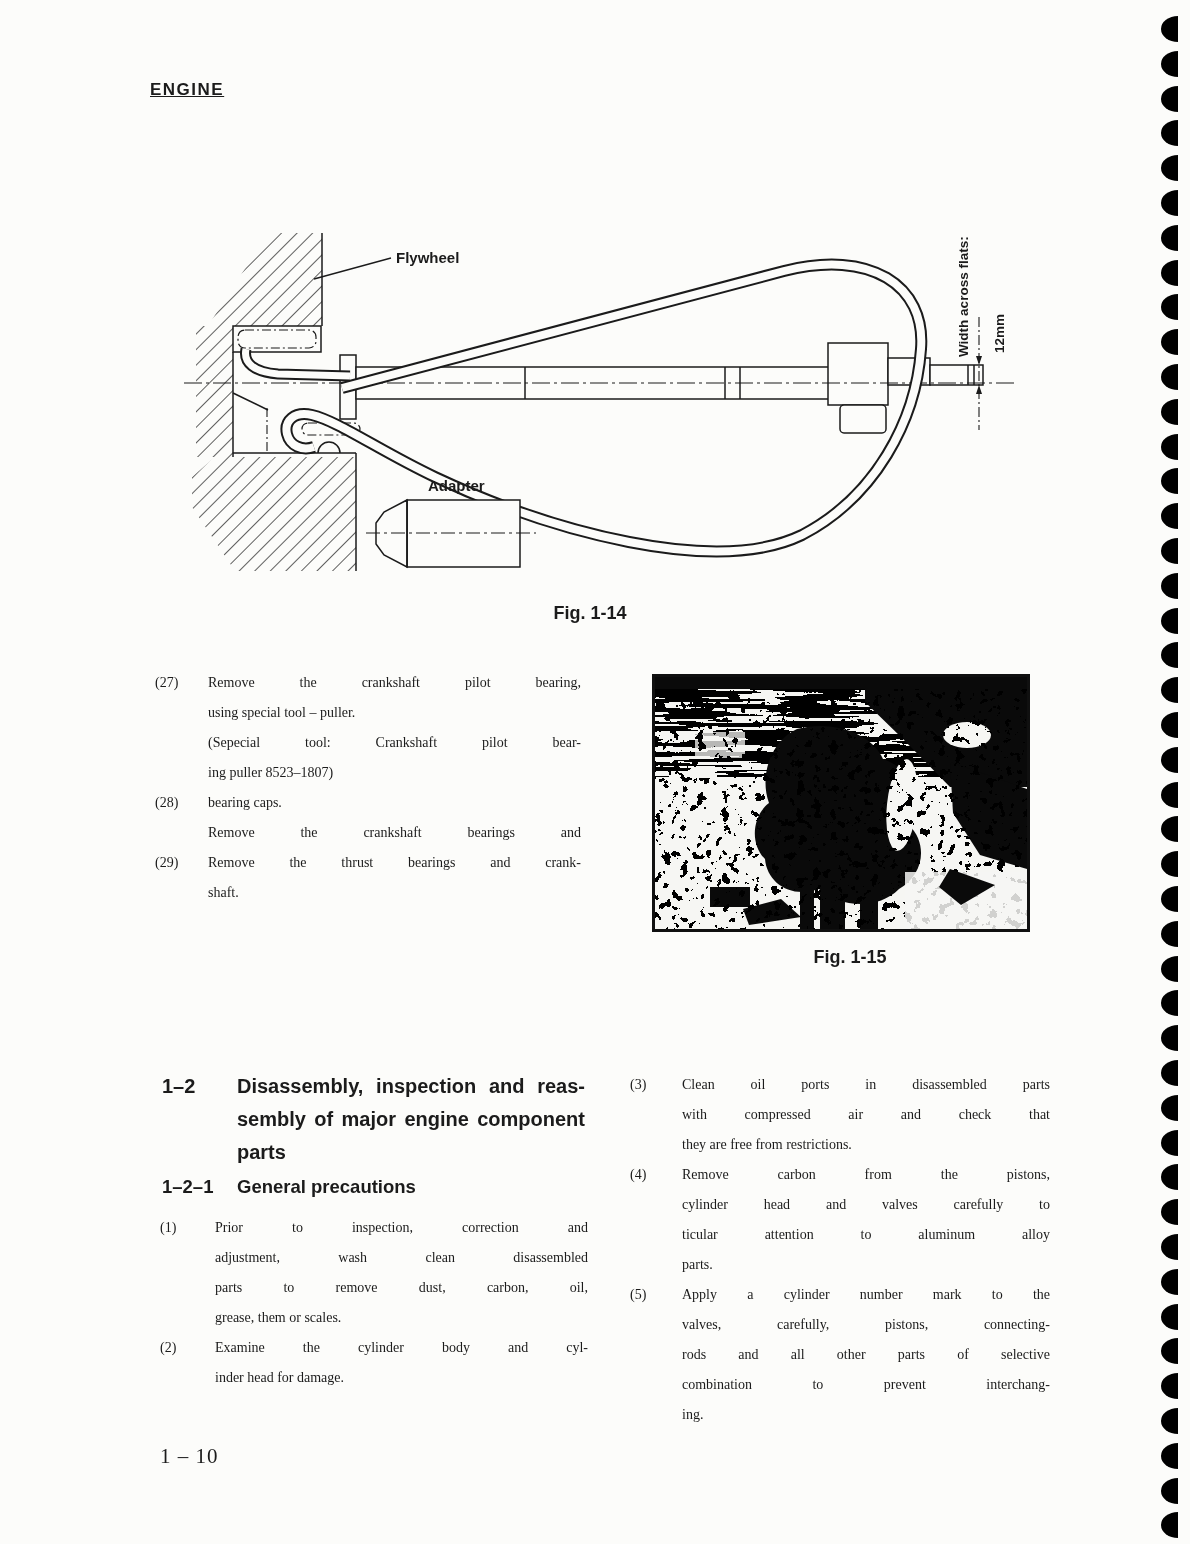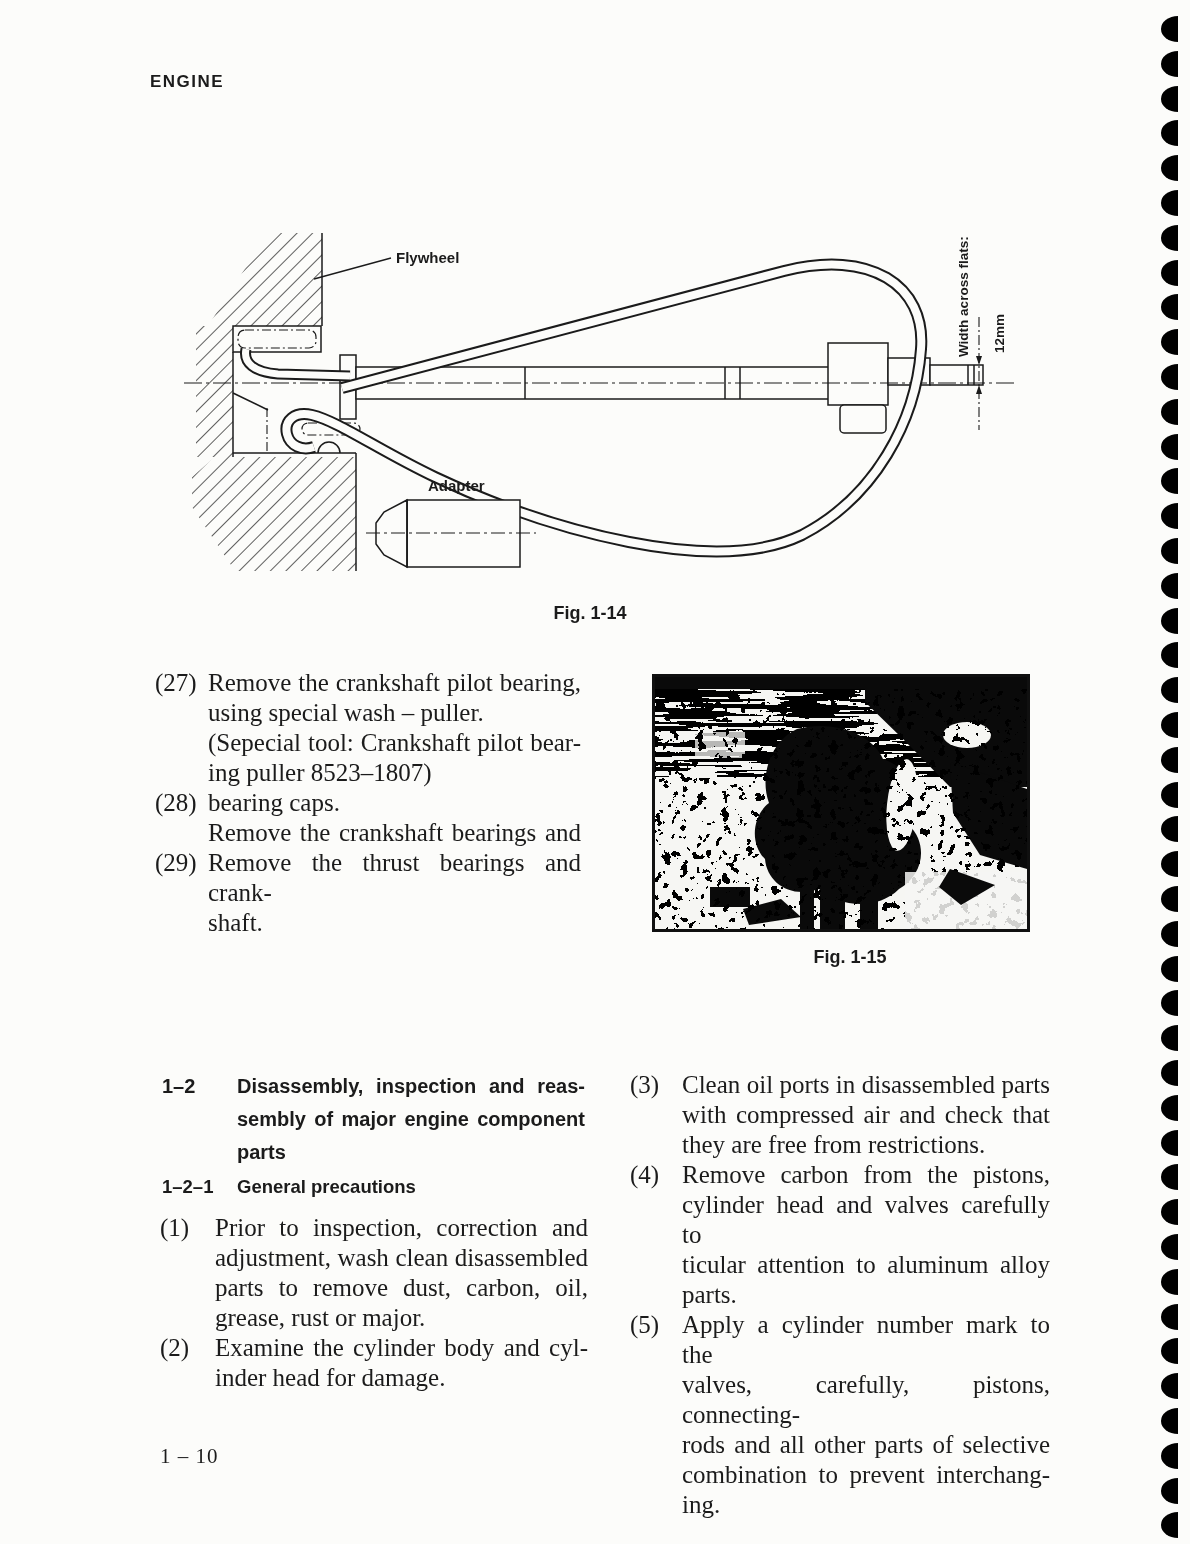--- a/index.html
+++ b/index.html
@@ -7,42 +7,42 @@
   #page {
     position:relative; width:1190px; height:1544px;
     background:var(--paper); overflow:hidden;
     font-family:"Liberation Serif","DejaVu Serif",serif;
     color:var(--ink);
   }
   .abs { position:absolute; }
   .sans { font-family:"Liberation Sans","DejaVu Sans",sans-serif; }
   .hdr  { font-weight:bold; font-size:17px; letter-spacing:1.5px; }
   .figcap { font-weight:bold; font-size:18px; text-align:center; }
-  .body-list { font-size:25px; line-height:30px; }
+  .body-list { font-size:14px; line-height:30px; }
   .item { display:flex; }
   .item .num { flex:0 0 53px; }
   .item .txt { flex:1 1 auto; min-width:0; }
   .ln { white-space:nowrap; overflow:hidden; }
   .ln.just { white-space:normal; text-align:justify; text-align-last:justify; }
   .sec-head { font-weight:bold; font-size:20px; line-height:33px; }
   .sub-head { font-weight:bold; font-size:18.5px; }
   .pagenum { font-size:21px; letter-spacing:1px;text-align:center; }
   .bmark {
     position:absolute; right:12px; width:17px; height:26px;
     background:#000; border-radius:17px 0 0 17px / 13px 0 0 13px;
   }
   #photo-frame { border:3px solid #101010; background:#fff; }
   svg text { fill:var(--ink); }
 </style>
 </head>
 <body>
 
 <div id="page">
 
-  <div class="abs sans hdr" style="left:150px; top:72px;">ENGINE</div>
+  <div class="abs sans hdr" style="left:150px; top:80px;text-decoration:underline;">ENGINE</div>
 
   <div class="abs" style="left:180px; top:225px; width:840px; height:350px;">
     <svg width="840" height="350" viewBox="0 0 840 350">
       <defs>
         <pattern id="hatch" width="11" height="11" patternUnits="userSpaceOnUse" patternTransform="rotate(45)">
           <line x1="0" y1="0" x2="0" y2="11" stroke="#1b1b1b" stroke-width="1.4"></line>
         </pattern>
       </defs>
       <g stroke="#1b1b1b" stroke-width="1.5" fill="none">
 
@@ -100,21 +100,21 @@
     </svg>
   </div>
 
   <div class="abs sans figcap" style="left:470px; top:603px; width:240px;">Fig. 1-14</div>
 
   <div class="abs body-list" style="left:155px; top:668px; width:426px;">
     <div class="item">
       <div class="num">(27)</div>
       <div class="txt">
           <div class="ln just">Remove the crankshaft pilot bearing,</div>
-          <div class="ln">using special wash – puller.</div>
+          <div class="ln">using special tool – puller.</div>
           <div class="ln just">(Sepecial tool: Crankshaft pilot bear-</div>
           <div class="ln">ing puller 8523–1807)</div>
         </div>
     </div>
     <div class="item">
       <div class="num">(28)</div>
       <div class="txt">
           <div class="ln">bearing caps.</div>
           <div class="ln just">Remove the crankshaft bearings and</div>
         </div>
@@ -178,21 +178,21 @@
   <div class="abs sans sub-head" style="left:162px; top:1176px;">1–2–1</div>
   <div class="abs sans sub-head" style="left:237px; top:1176px;">General precautions</div>
 
   <div class="abs body-list" style="left:160px; top:1213px; width:428px;">
     <div class="item">
       <div class="num" style="flex-basis:55px">(1)</div>
       <div class="txt">
           <div class="ln just">Prior to inspection, correction and</div>
           <div class="ln just">adjustment, wash clean disassembled</div>
           <div class="ln just">parts to remove dust, carbon, oil,</div>
-          <div class="ln">grease, rust or major.</div>
+          <div class="ln">grease, them or scales.</div>
         </div>
     </div>
     <div class="item">
       <div class="num" style="flex-basis:55px">(2)</div>
       <div class="txt">
           <div class="ln just">Examine the cylinder body and cyl-</div>
           <div class="ln">inder head for damage.</div>
         </div>
     </div>
   </div>

